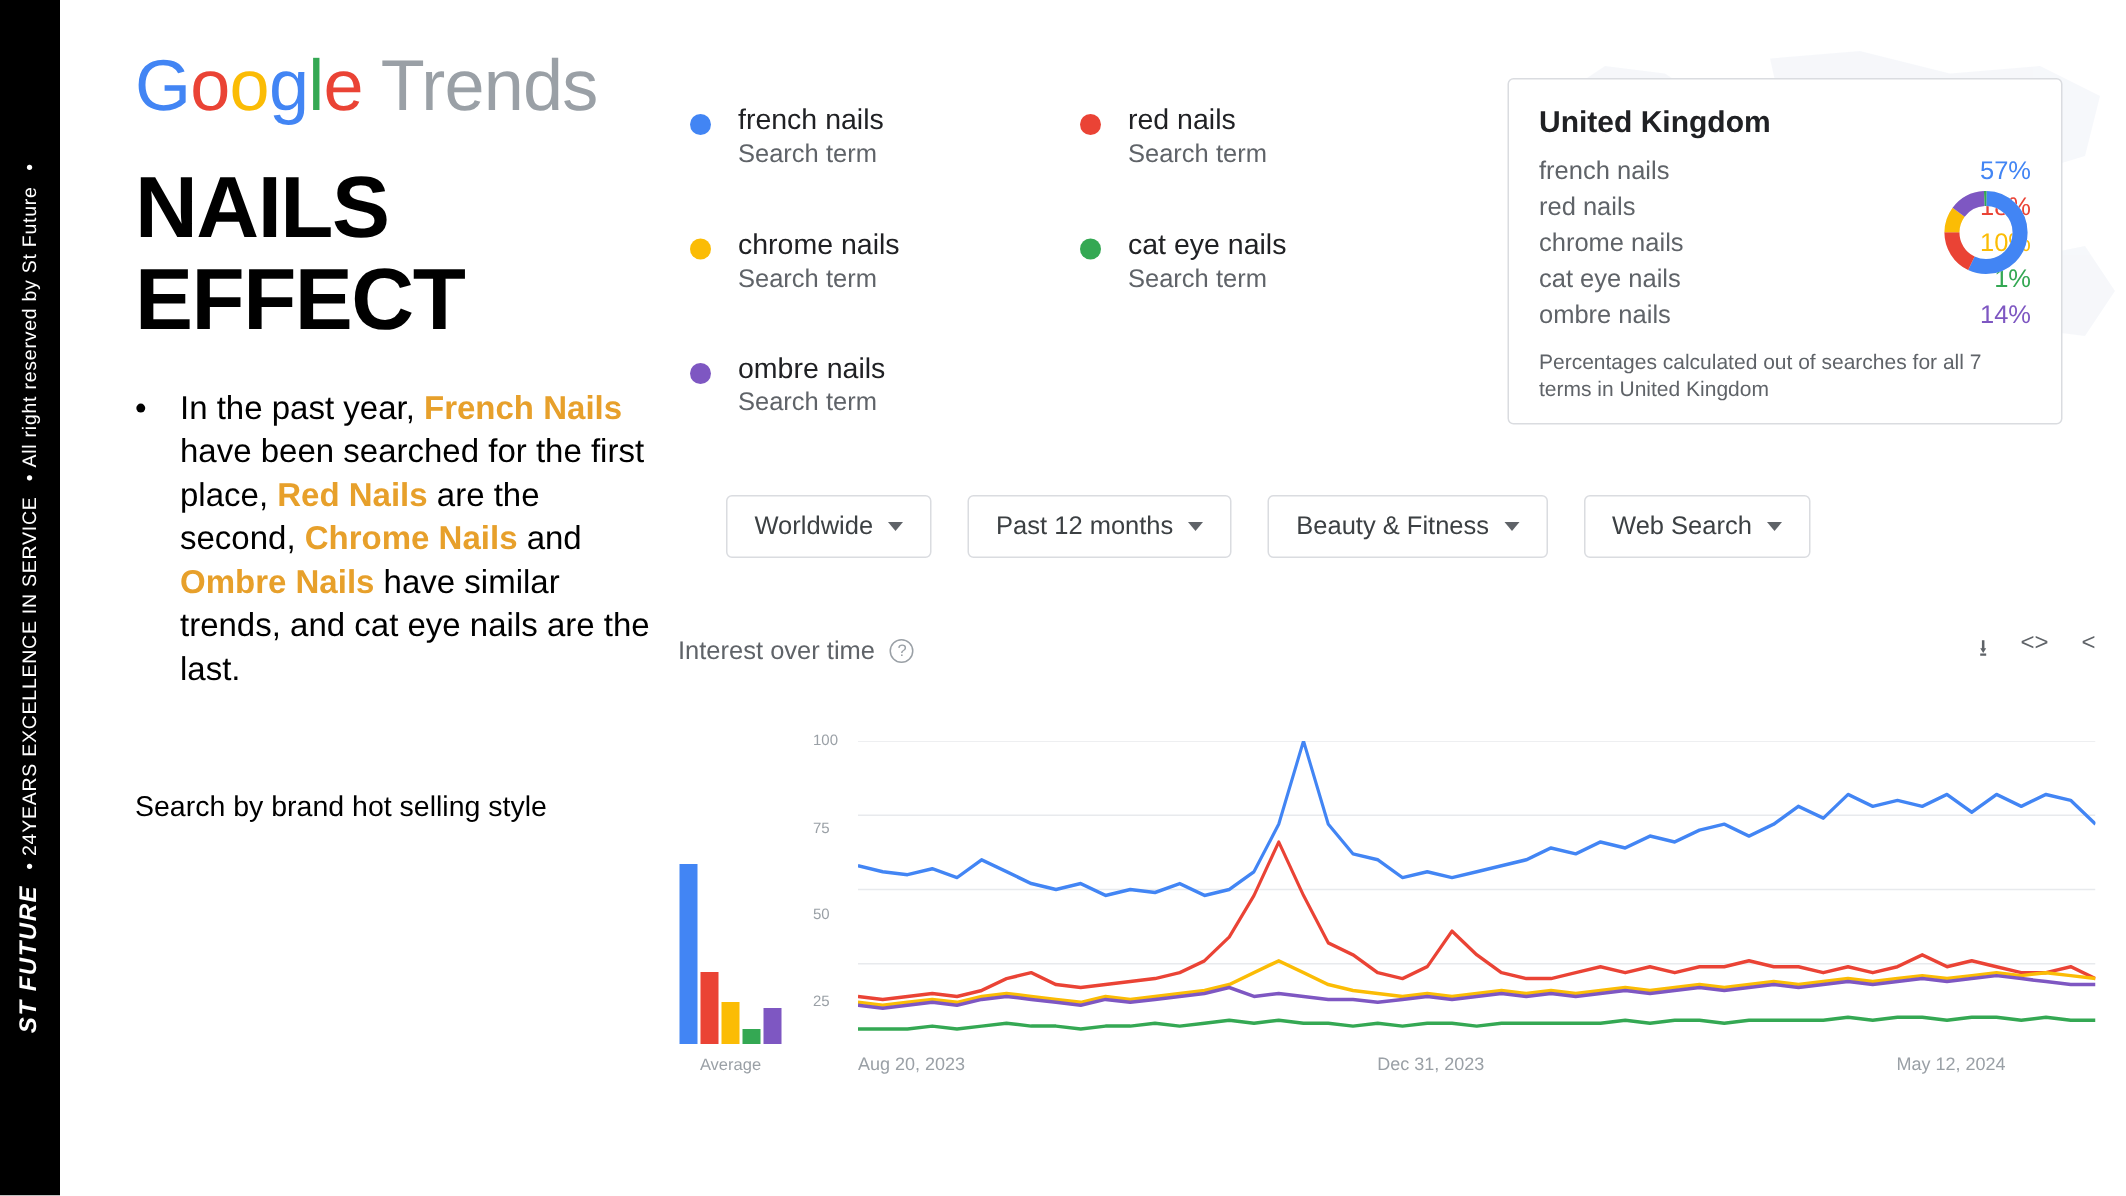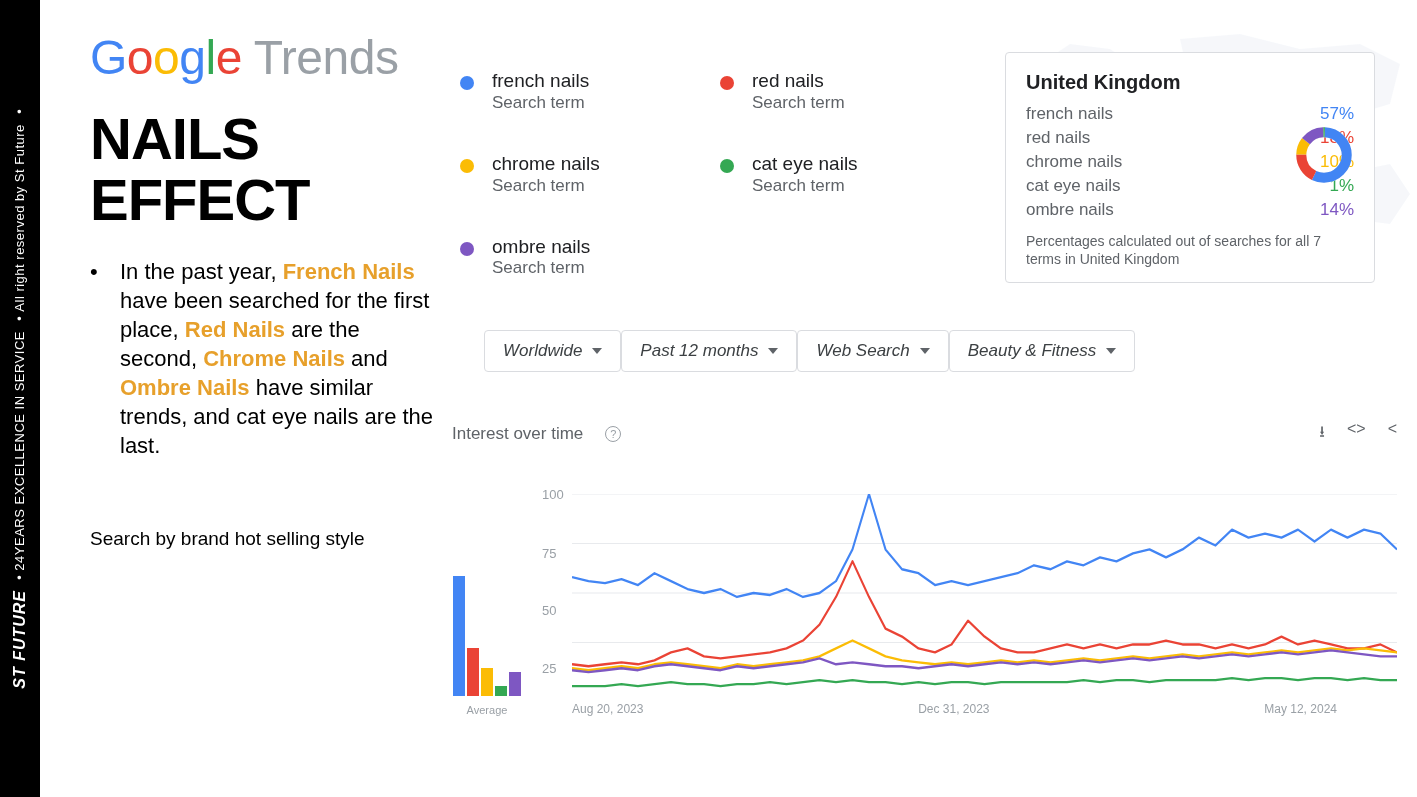--- a/index.html
+++ b/index.html
@@ -173,22 +173,21 @@
     opacity: 0.16;
     z-index:-1;
     pointer-events:none;
   }
   
   .filters {
     position: absolute;
     top: 310px;
     left: 24px;
     display:flex;
-    gap: 0;
-    font-style: italic;
+    gap: 24px;
   }
   .pill {
     border:1px solid #dadce0;
     border-radius:4px;
     padding: 10px 18px;
     font-size: 17px;
     color:#3C4043;
     display:flex;
     align-items:center;
     gap:10px;
@@ -208,21 +207,21 @@
     right: 20px;
     display:flex;
     align-items:center;
     justify-content: space-between;
   }
   .iot-title {
     font-size: 17px;
     color:#5F6368;
     display:flex;
     align-items:center;
-    gap:22px;
+    gap:10px;
     justify-content:center;
   }
   .help-circ {
     width:16px;height:16px;border:1px solid #9AA0A6;border-radius:50%;
     font-size:11px;color:#9AA0A6;display:flex;align-items:center;justify-content:center;
   }
   .iot-actions { display:flex; gap:22px; color:#5F6368; font-size:16px; }
   .iot-actions span { cursor:pointer; }
   
   .chart-wrap {
@@ -253,21 +252,21 @@
   .line-area {
     position:absolute;
     left: 100px;
     right: 0;
     top: 0;
     bottom: 0;
   }
   .ytick {
     position:absolute;
     left:0;
-    font-size:13px;
+    font-size:10px;
     color:#9AA0A6;
     transform:translateY(-50%);
   }
   .xlabels {
     position:absolute;
     left:30px; right:0; bottom:4px;
     display:flex;
     justify-content:space-between;
     font-size:12px;
     color:#9AA0A6;
@@ -392,25 +391,25 @@
   <div class="filters">
     <div class="pill">
         <span>Worldwide</span>
         <span class="caret"></span>
       </div>
     <div class="pill">
         <span>Past 12 months</span>
         <span class="caret"></span>
       </div>
     <div class="pill">
+        <span>Beauty &amp; Fitness</span>
+        <span class="caret"></span>
+      </div>
+    <div class="pill">
         <span>Web Search</span>
-        <span class="caret"></span>
-      </div>
-    <div class="pill">
-        <span>Beauty &amp; Fitness</span>
         <span class="caret"></span>
       </div>
   </div>
 
   <div class="iot-row">
     <div class="iot-title">
       <span>Interest over time</span>
       <span class="help-circ">?</span>
     </div>
     <div class="iot-actions">

